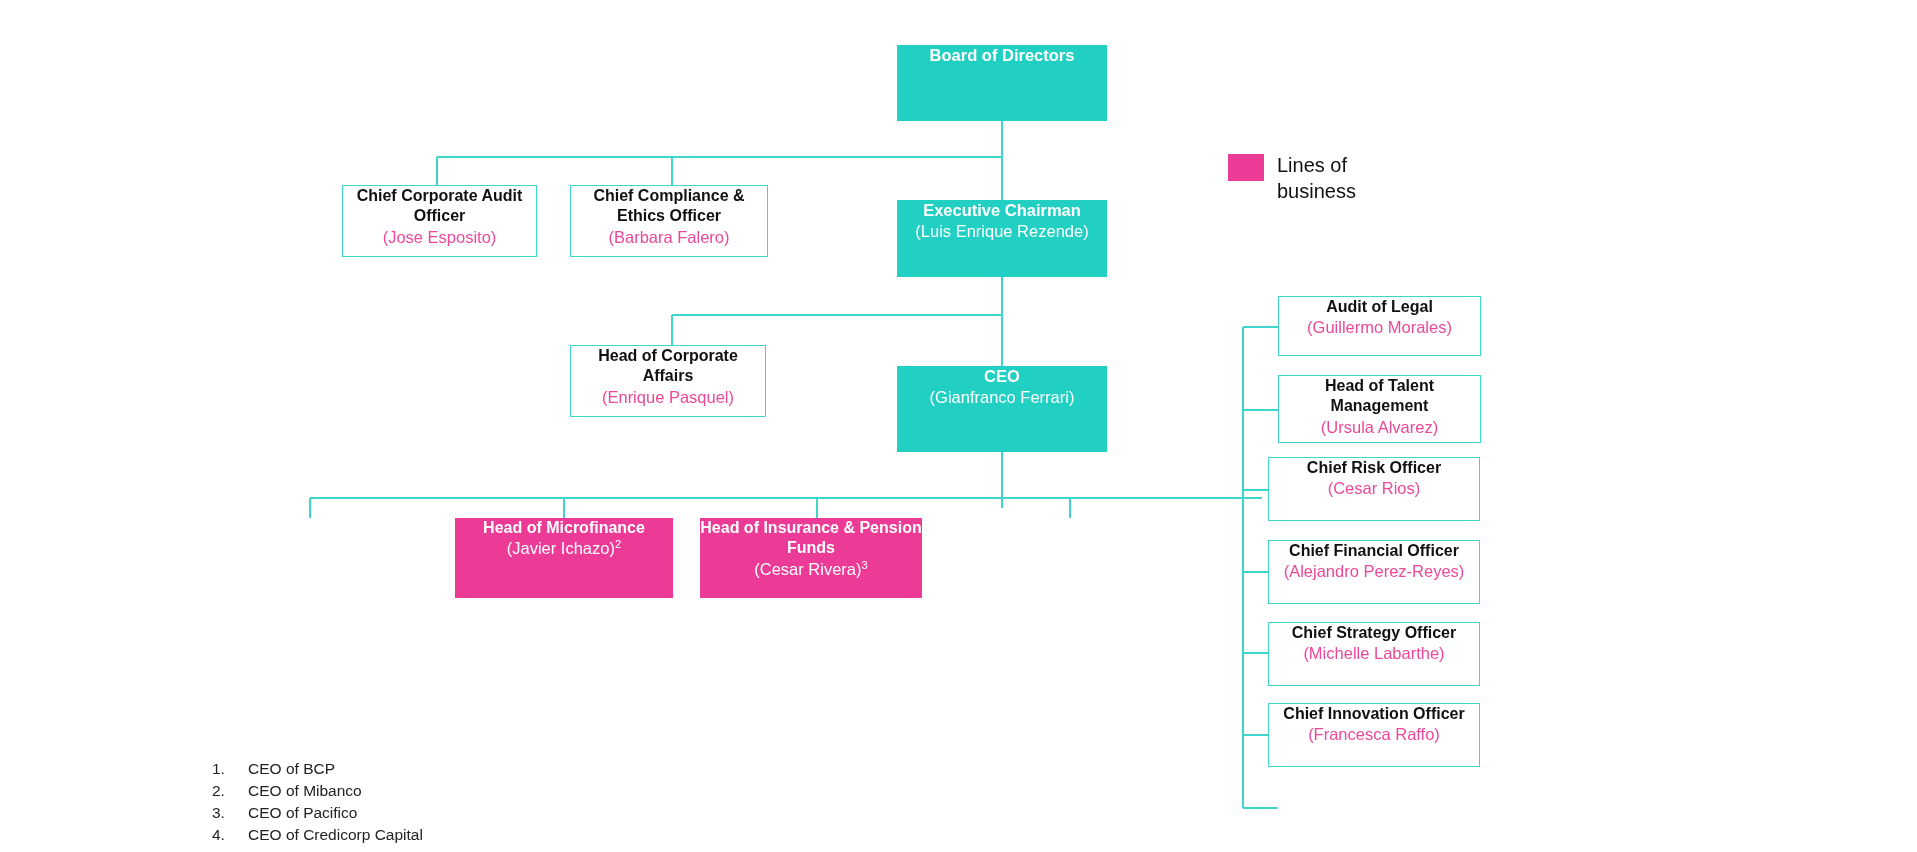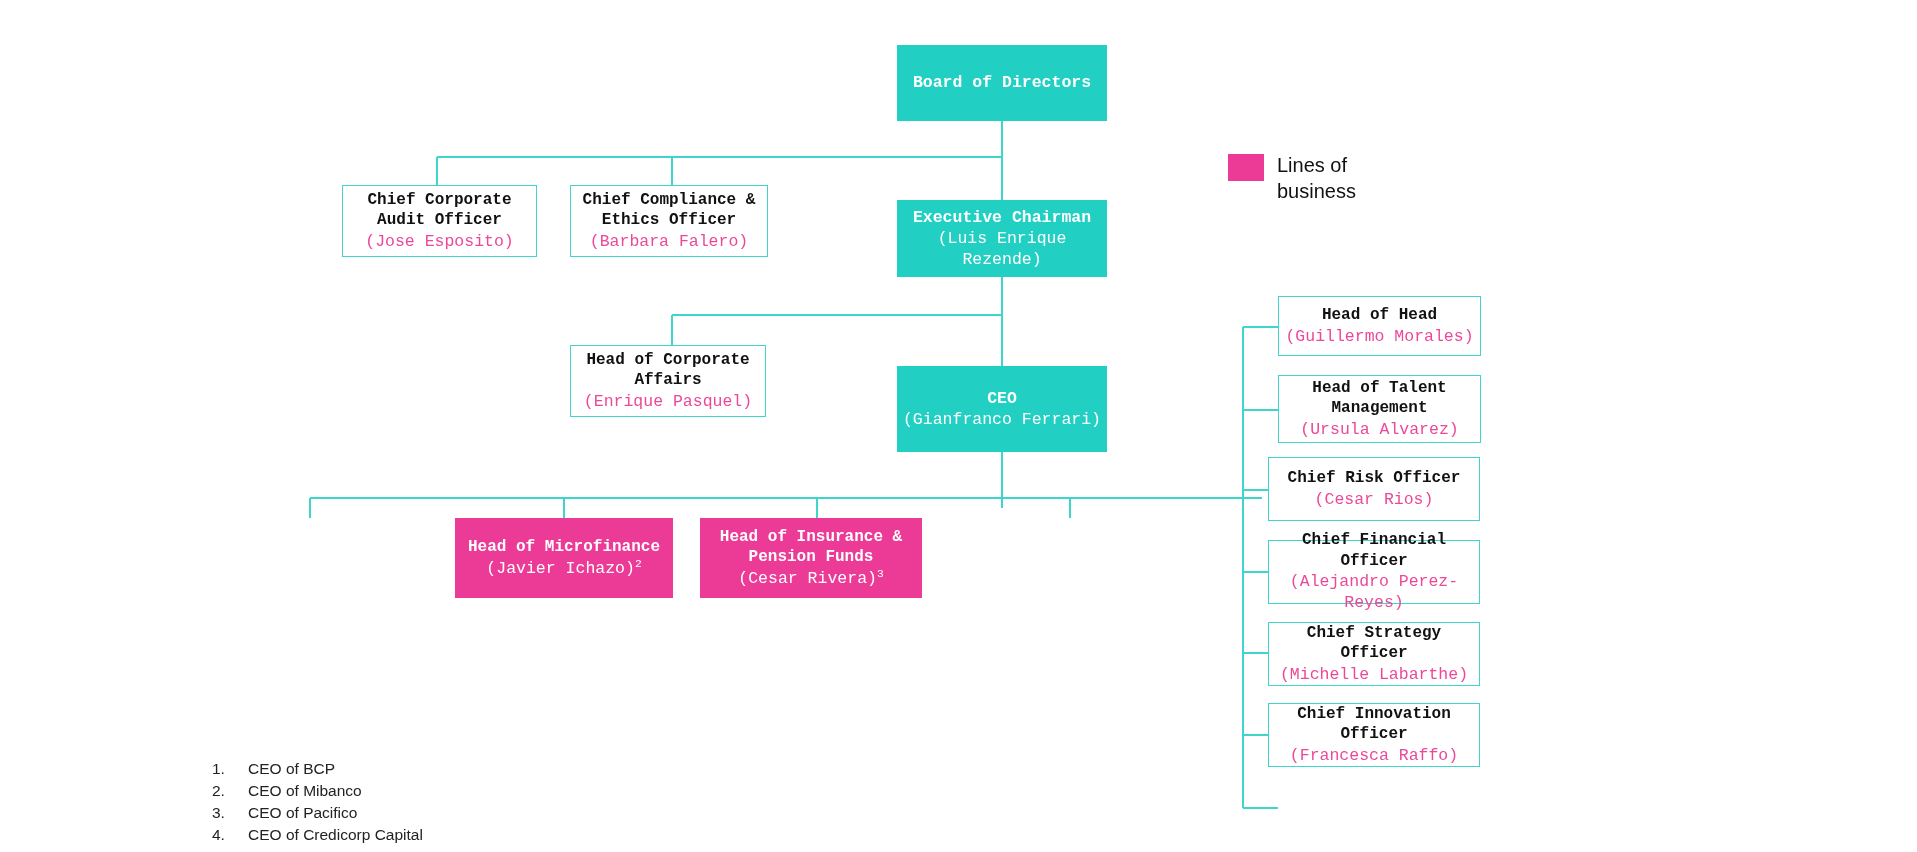--- a/index.html
+++ b/index.html
@@ -27,24 +27,23 @@
     width: 1917px;
     height: 852px;
     pointer-events: none;
   }
   .node {
     position: absolute;
     box-sizing: border-box;
     display: flex;
     flex-direction: column;
     align-items: center;
-    justify-content: center;
+    justify-content: flex-start;
     text-align: center;
     line-height: 1.28;
-    font-family: Liberation Mono, monospace;
   }
   .node .title {
     font-weight: bold;
   }
   .node .person {
     font-weight: normal;
   }
   
   .node.teal {
     background: #21D0C3;
@@ -187,21 +186,21 @@
     <span class="title">Head of Corporate Affairs</span>
     <span class="person">(Enrique Pasquel)</span>
   </div>
 
   <div class="node teal" style="left:897px; top:366px; width:210px; height:86px;">
     <span class="title">CEO</span>
     <span class="person">(Gianfranco Ferrari)</span>
   </div>
 
   <div class="node outline" style="left:1278px; top:296px; width:203px; height:60px;">
-    <span class="title">Head of Head</span>
+    <span class="title">Audit of Legal</span>
     <span class="person">(Guillermo Morales)</span>
   </div>
 
   <div class="node outline" style="left:1278px; top:375px; width:203px; height:68px;">
     <span class="title">Head of Talent Management</span>
     <span class="person">(Ursula Alvarez)</span>
   </div>
 
   <div class="node outline" style="left:1268px; top:457px; width:212px; height:64px;">
     <span class="title">Chief Risk Officer</span>

